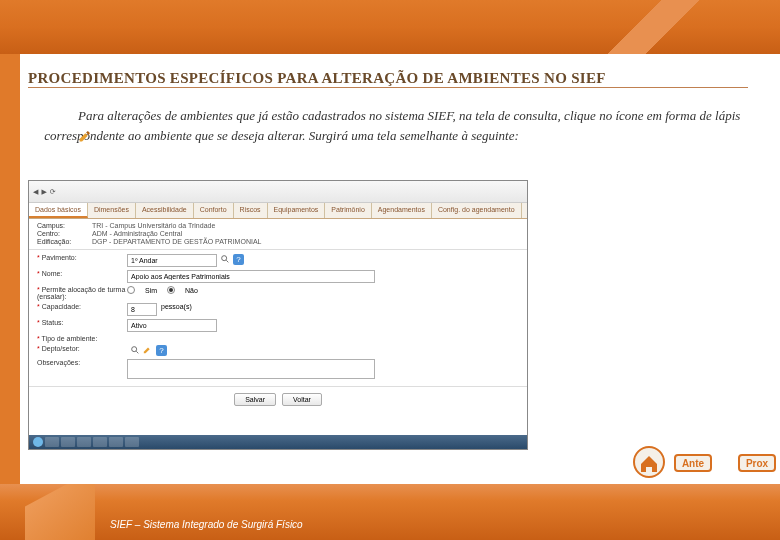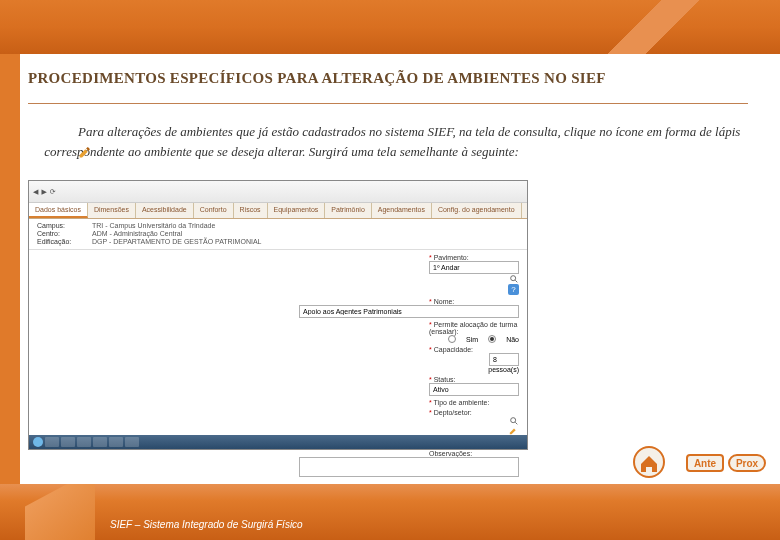--- a/index.html
+++ b/index.html
@@ -35,21 +35,21 @@
     position: absolute;
     top: 70px;
     left: 28px;
     width: 720px;
   }
   .main-heading {
     color: #6a4a2a;
     font-weight: bold;
     font-size: 15px;
     border-bottom: 1px solid #c08050;
-    padding-bottom: 16px;
+    padding-bottom: 0;
     margin-bottom: 18px;
     letter-spacing: 0.3px;
   }
   .instruction {
     font-style: italic;
     color: #333;
     font-size: 13px;
     line-height: 1.5;
     text-indent: 50px;
     margin-bottom: 10px;
@@ -106,37 +106,36 @@
   }
   .ss-info-row { display: flex; margin-bottom: 1px; }
   .ss-info-label { width: 55px; color: #333; }
   .ss-form {
     padding: 4px 8px;
     font-size: 7px;
     border-top: 1px solid #ddd;
   }
   .ss-form-row {
     display: flex;
-    align-items: flex-end;
+    align-items: flex-start;
     margin-bottom: 3px;
-    flex-direction: column;
   }
   .ss-form-label {
     width: 90px;
     color: #333;
   }
   .ss-asterisk { color: #c00; }
   .ss-input {
     border: 1px solid #b0b0b0;
     background: #fff;
     padding: 1px 3px;
     font-size: 7px;
     height: 13px;
   }
-  .ss-input.wide { width: 220px; }
+  .ss-input.wide { width: 248px; }
   .ss-input.med { width: 90px; }
   .ss-input.short { width: 30px; }
   .ss-radio-group { display: flex; gap: 10px; align-items: center; }
   .ss-radio { width: 8px; height: 8px; border: 1px solid #888; border-radius: 50%; display: inline-block; position: relative; }
   .ss-radio.checked::after { content: ''; position: absolute; top: 1px; left: 1px; width: 4px; height: 4px; background: #333; border-radius: 50%; }
   .ss-buttons {
     display: flex;
     justify-content: center;
     gap: 6px;
     padding: 6px 0;
@@ -209,22 +208,22 @@
     background: #f5f0e8;
     color: #d87020;
     font-size: 10px;
     font-weight: bold;
     display: flex;
     align-items: center;
     justify-content: center;
     cursor: pointer;
     font-family: Arial, sans-serif;
   }
-  .nav-ante { right: 56px; }
-  .nav-prox { right: 14px; border-radius: 9px; }
+  .nav-ante { right: 68px; }
+  .nav-prox { right: 4px; }
 </style>
 </head>
 <body>
 
 <div class="header-band">
   <div class="header-diag"></div>
 </div>
 <div class="left-band"></div>
 
 <div class="content-area">

